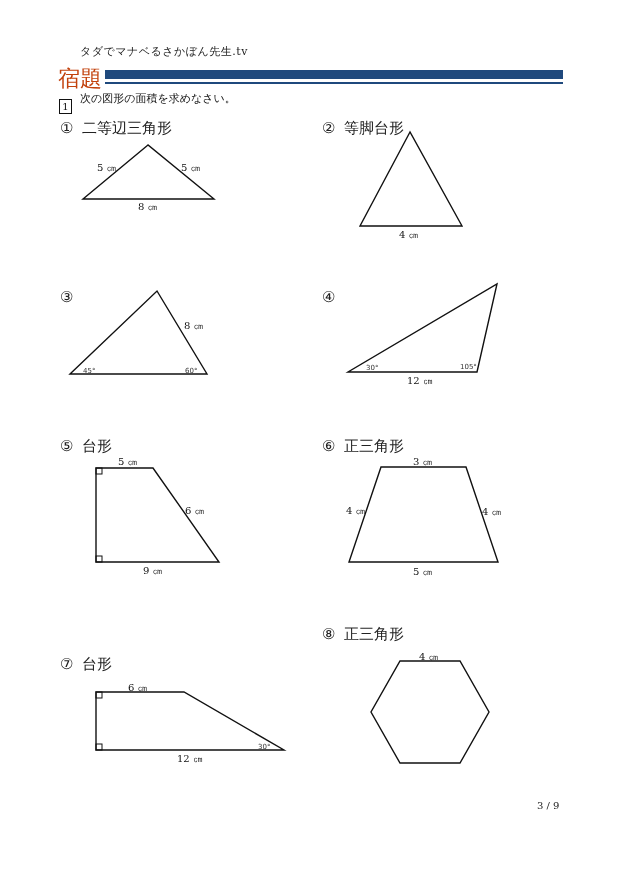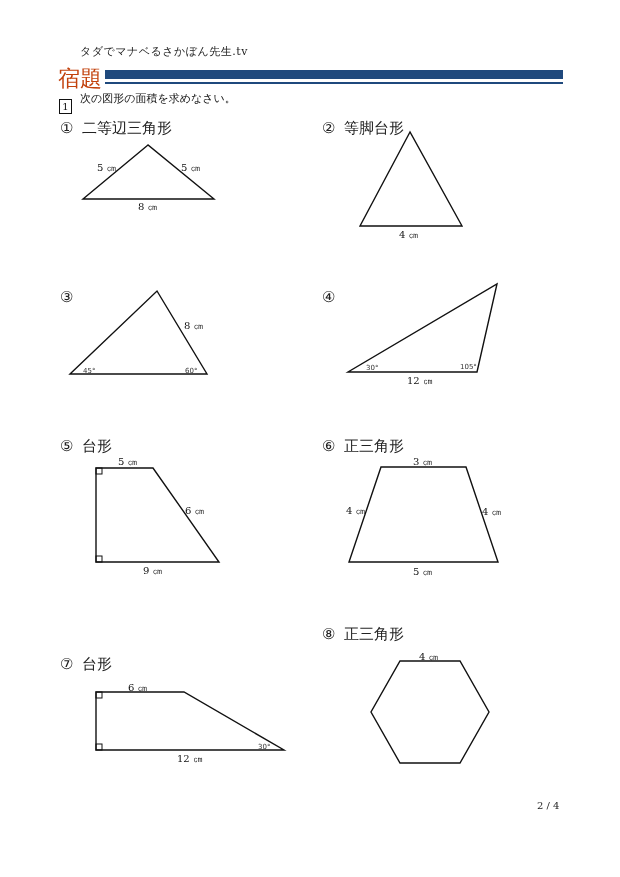--- a/index.html
+++ b/index.html
@@ -103,13 +103,13 @@
   <text x="482" y="515" font-size="10">4 ㎝</text>
   <text x="413" y="575" font-size="10">5 ㎝</text>
 
   <text x="128" y="691" font-size="10">6 ㎝</text>
   <text class="sm" x="258" y="749">30°</text>
   <text x="177" y="762" font-size="10">12 ㎝</text>
 
   <text x="419" y="660" font-size="10">4 ㎝</text>
 </svg>
 
-<div class="abs page">2 / 4</div>
+<div class="abs page">3 / 9</div>
 
 </body></html>

